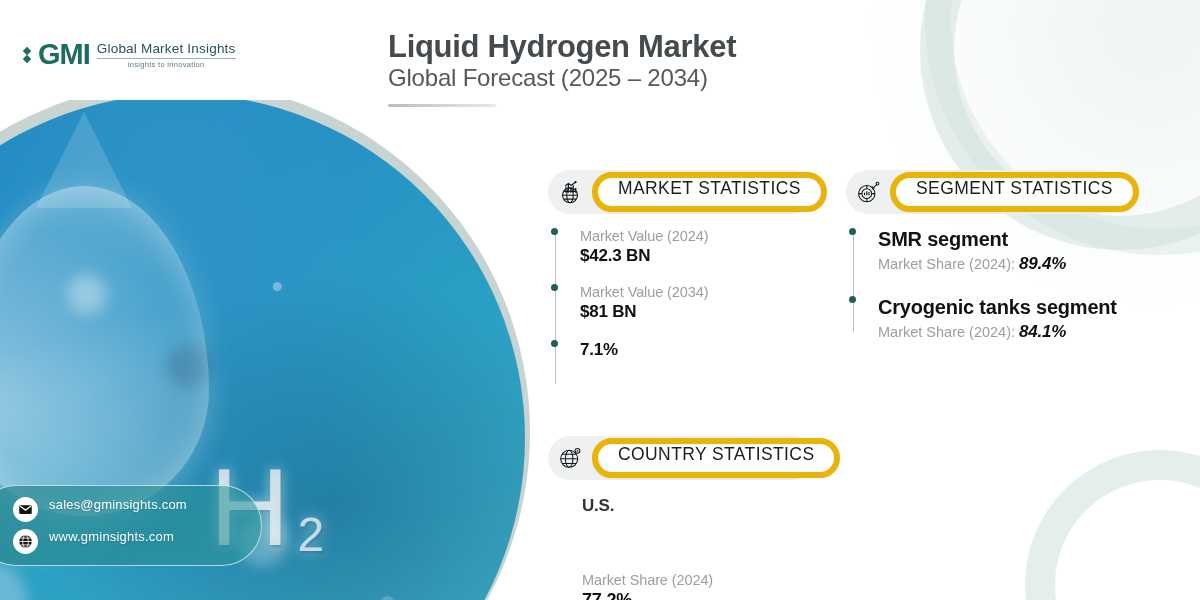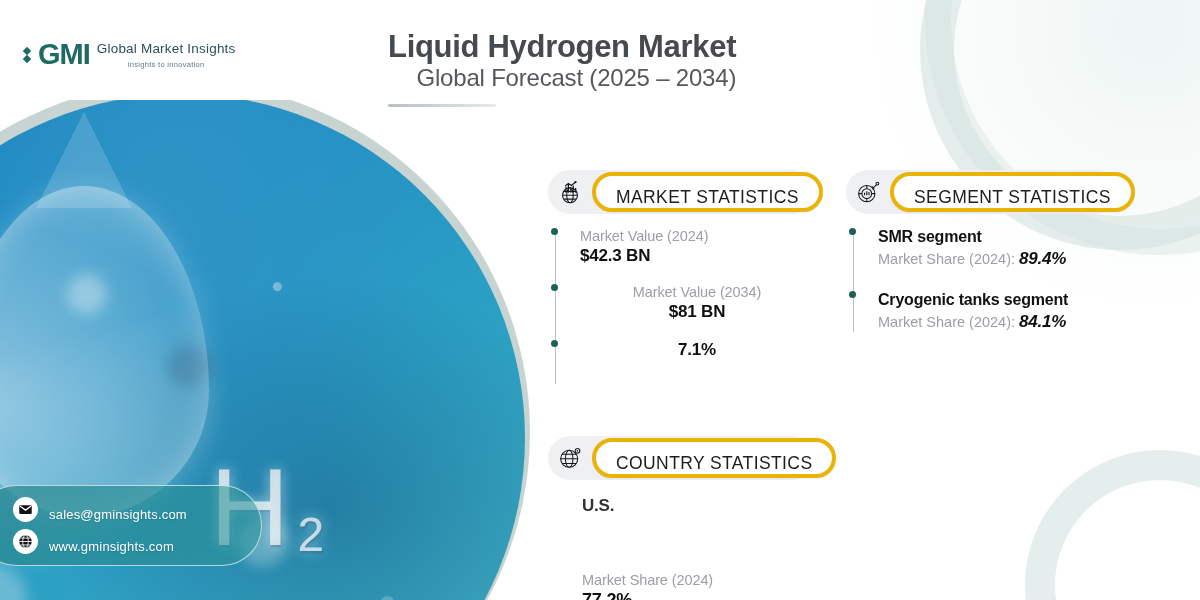--- a/index.html
+++ b/index.html
@@ -84,47 +84,47 @@
 
   
   .contact-pill {
     position:absolute; left:-24px; bottom:34px;
     width:286px; padding:11px 18px 11px 36px;
     background:linear-gradient(90deg, rgba(36,132,138,.72), rgba(44,150,152,.55));
     border:1.5px solid rgba(255,255,255,.65);
     border-radius:40px;
     display:flex; flex-direction:column; gap:7px;
   }
-  .contact-row { display:flex; align-items:flex-end; gap:11px; }
+  .contact-row { display:flex; align-items:flex-start; gap:11px; }
   .contact-ico {
     width:25px; height:25px; border-radius:50%;
     background:#ffffff; flex:none;
     display:flex; align-items:center; justify-content:center;
   }
   .contact-ico svg { width:15px; height:15px; }
   .contact-txt {
     color:#ffffff; font-size:13px; letter-spacing:.2px;
     text-shadow:0 1px 2px rgba(0,0,0,.18);
   }
 
   
   .logo { position:absolute; left:24px; top:38px; display:flex; align-items:center; gap:7px; z-index:6; }
   .logo-gmi {
     font-size:29px; font-weight:700; color:#1d6b63;
     letter-spacing:-1px; font-family:"Liberation Sans", sans-serif;
   }
   .logo-diamonds { display:flex; flex-direction:column; gap:2px; margin-right:1px; }
   .logo-diamonds i { width:6px; height:6px; background:#1d6b63; transform:rotate(45deg); display:block; }
-  .logo-right { display:flex; flex-direction:column;align-items:center; }
+  .logo-right { display:flex; flex-direction:column; }
   .logo-name { font-size:13.5px; color:#2b4f5c; letter-spacing:.2px; }
   .logo-rule { height:1px; background:#9bb0b6; margin:2px 0 1px; }
   .logo-tag { font-size:7.5px; color:#5d7b85; text-align:center; letter-spacing:.3px; }
 
   
-  .header { position:absolute; left:388px; top:30px; z-index:6;text-align:right; }
+  .header { position:absolute; left:388px; top:30px; z-index:6; }
   .title {
     font-size:31px; font-weight:700; color:#444a4d;
     letter-spacing:-.3px; line-height:1.1;
   }
   .subtitle {
     font-size:24px; color:#55595c; font-weight:400; letter-spacing:-.2px;
   }
   .title-rule {
     margin-top:12px; width:108px; height:3px;
     background:linear-gradient(90deg,#b9bec1,#e7eaeb);
@@ -137,53 +137,53 @@
   .head-bg {
     position:absolute; left:0; top:0; height:44px; width:100%;
     background:#eef0f1; border-radius:22px;
   }
   .head-ico {
     position:relative; width:44px; height:44px; flex:none;
     display:flex; align-items:center; justify-content:center;
   }
   .head-ico svg { width:26px; height:26px; }
   .head-pill {
-    position:relative; height:40px; display:flex; align-items:flex-end;
+    position:relative; height:40px; display:flex; align-items:flex-start;
     padding:0 20px; background:#ffffff;
-    border:4px solid #eab308; border-radius:20px;
+    border:6px solid #eab308; border-radius:20px;
     box-shadow:0 1px 2px rgba(0,0,0,.05);
   }
   .head-pill span {
     font-size:17.5px; color:#1b1d1f; letter-spacing:.4px; white-space:nowrap;
   }
 
   .items { position:relative; margin-top:14px; padding-left:32px; }
   .rail {
     position:absolute; left:7px; width:1px; background:#b9c2c4;
   }
   .item { position:relative; }
   .dot {
     position:absolute; left:-29px; width:7px; height:7px;
     border-radius:50%; background:#1f5f5a;
   }
   .lbl { font-size:14.5px; color:#9a9fa3; letter-spacing:-.1px; }
   .val { font-size:17px; font-weight:700; color:#0e1012; margin-top:2px; letter-spacing:-.2px; }
-  .lbl-b { font-size:16px; font-weight:700; color:#101214; letter-spacing:-.2px; }
+  .lbl-b { font-size:20px; font-weight:700; color:#101214; letter-spacing:-.2px; }
   .lbl-inline { font-size:14.5px; color:#9a9fa3; margin-top:3px; }
   .lbl-inline b { color:#0e1012; font-size:17px; letter-spacing:-.2px;font-style:italic; }
 
   
   #market-block  { left:548px; top:170px; width:266px; }
   #segment-block { left:846px; top:170px; width:272px; }
   #country-block { left:548px; top:436px; width:266px; }
 
   #market-block .rail  { top:4px; height:152px; }
   #segment-block .rail { top:4px; height:100px; }
 
-  #market-block .item + .item { margin-top:18px;text-align:center; }
+  #market-block .item + .item { margin-top:18px; }
   #segment-block .item + .item { margin-top:22px; }
 
   .country-row { display:flex; align-items:flex-start; gap:56px; padding-left:34px; margin-top:16px;flex-direction:column; }
   .country-name { font-size:17px; font-weight:700; color:#2e3335; letter-spacing:-.2px; }
   .country-share .lbl { font-size:14.5px; }
   .country-share .val { font-size:18px; }
 </style>
 </head>
 <body>
 

